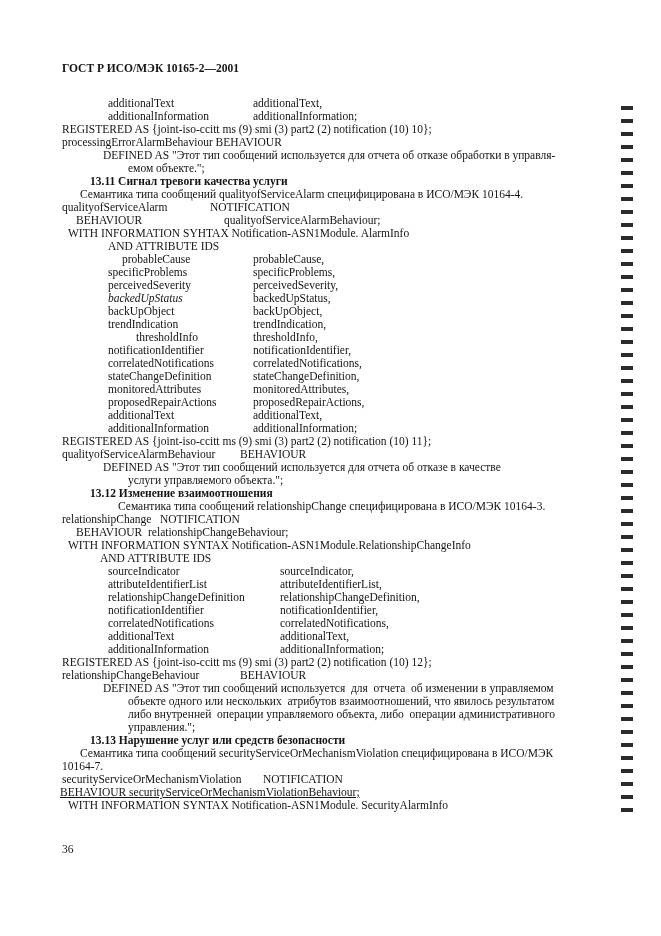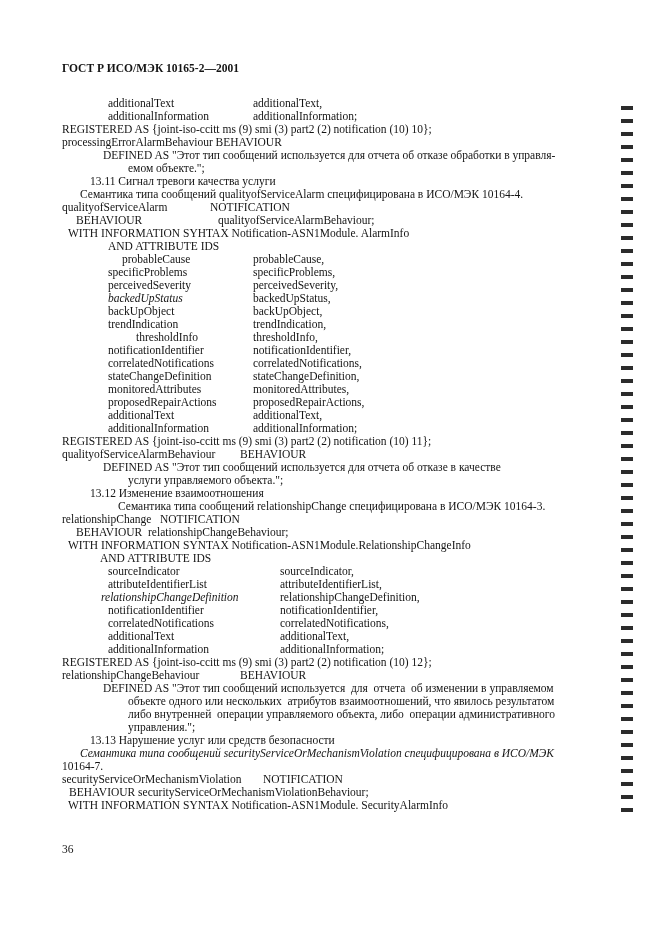--- a/index.html
+++ b/index.html
@@ -19,21 +19,21 @@
     position:absolute;left:62px;top:62px;
     font-size:11.5px;font-weight:bold;white-space:pre;
   }
   .body-lines{
     position:absolute;left:0;top:97px;width:629px;
   }
   .line{
     position:relative;height:13px;
     font-size:11.5px;line-height:13px;
   }
-  .line.b{font-weight:normal}
+  .line.b{font-weight:bold}
   .seg{
     position:absolute;top:0;white-space:pre;
   }
   .page-number{
     position:absolute;left:62px;top:843px;
     font-size:11.5px;
   }
   .scan-marks{
     position:absolute;left:621px;top:106px;
     width:12px;height:712px;
@@ -77,21 +77,21 @@
       </div>
       <div class="line">
         <span class="seg" style="left: 80px;">Семантика типа сообщений qualityofServiceAlarm специфицирована в ИСО/МЭК 10164-4.</span>
       </div>
       <div class="line">
         <span class="seg" style="left: 62px;">qualityofServiceAlarm</span>
         <span class="seg" style="left: 210px;">NOTIFICATION</span>
       </div>
       <div class="line">
         <span class="seg" style="left: 76px;">BEHAVIOUR</span>
-        <span class="seg" style="left: 218px; font-family: Liberation Serif, serif;">qualityofServiceAlarmBehaviour;</span>
+        <span class="seg" style="left: 224px; font-family: Liberation Serif, serif;">qualityofServiceAlarmBehaviour;</span>
       </div>
       <div class="line">
         <span class="seg" style="left: 68px;">WITH INFORMATION SYHTAX Notification-ASN1Module. AlarmInfo</span>
       </div>
       <div class="line">
         <span class="seg" style="left: 108px;">AND ATTRIBUTE IDS</span>
       </div>
       <div class="line">
         <span class="seg" style="left: 108px; padding-left: 14px;">probableCause</span>
         <span class="seg" style="left: 253px;">probableCause,</span>
@@ -183,21 +183,21 @@
       </div>
       <div class="line">
         <span class="seg" style="left: 108px;">sourceIndicator</span>
         <span class="seg" style="left: 280px;">sourceIndicator,</span>
       </div>
       <div class="line">
         <span class="seg" style="left: 108px;">attributeIdentifierList</span>
         <span class="seg" style="left: 280px;">attributeIdentifierList,</span>
       </div>
       <div class="line">
-        <span class="seg" style="left: 101px; font-style: italic;">relationshipChangeDefinition</span>
+        <span class="seg" style="left: 108px;">relationshipChangeDefinition</span>
         <span class="seg" style="left: 280px;">relationshipChangeDefinition,</span>
       </div>
       <div class="line">
         <span class="seg" style="left: 108px;">notificationIdentifier</span>
         <span class="seg" style="left: 280px;">notificationIdentifier,</span>
       </div>
       <div class="line">
         <span class="seg" style="left: 108px;">correlatedNotifications</span>
         <span class="seg" style="left: 280px;">correlatedNotifications,</span>
       </div>
@@ -225,31 +225,31 @@
       <div class="line">
         <span class="seg" style="left: 128px;">либо внутренней  операции управляемого объекта, либо  операции административного</span>
       </div>
       <div class="line">
         <span class="seg" style="left: 128px;">управления.";</span>
       </div>
       <div class="line b">
         <span class="seg" style="left: 90px;">13.13 Нарушение услуг или средств безопасности</span>
       </div>
       <div class="line">
-        <span class="seg" style="left: 80px; font-style: italic;">Семантика типа сообщений securityServiceOrMechanismViolation специфицирована в ИСО/МЭК</span>
+        <span class="seg" style="left: 80px;">Семантика типа сообщений securityServiceOrMechanismViolation специфицирована в ИСО/МЭК</span>
       </div>
       <div class="line">
         <span class="seg" style="left: 62px;">10164-7.</span>
       </div>
       <div class="line">
         <span class="seg" style="left: 62px;">securityServiceOrMechanismViolation</span>
         <span class="seg" style="left: 263px;">NOTIFICATION</span>
       </div>
       <div class="line">
-        <span class="seg" style="left: 69px;">BEHAVIOUR securityServiceOrMechanismViolationBehaviour;</span>
+        <span class="seg" style="left: 60px; text-decoration: underline;">BEHAVIOUR securityServiceOrMechanismViolationBehaviour;</span>
       </div>
       <div class="line">
         <span class="seg" style="left: 68px;">WITH INFORMATION SYNTAX Notification-ASN1Module. SecurityAlarmInfo</span>
       </div>
     </div>
 
   <div class="scan-marks"></div>
 
   <div class="page-number">36</div>
 </div>

